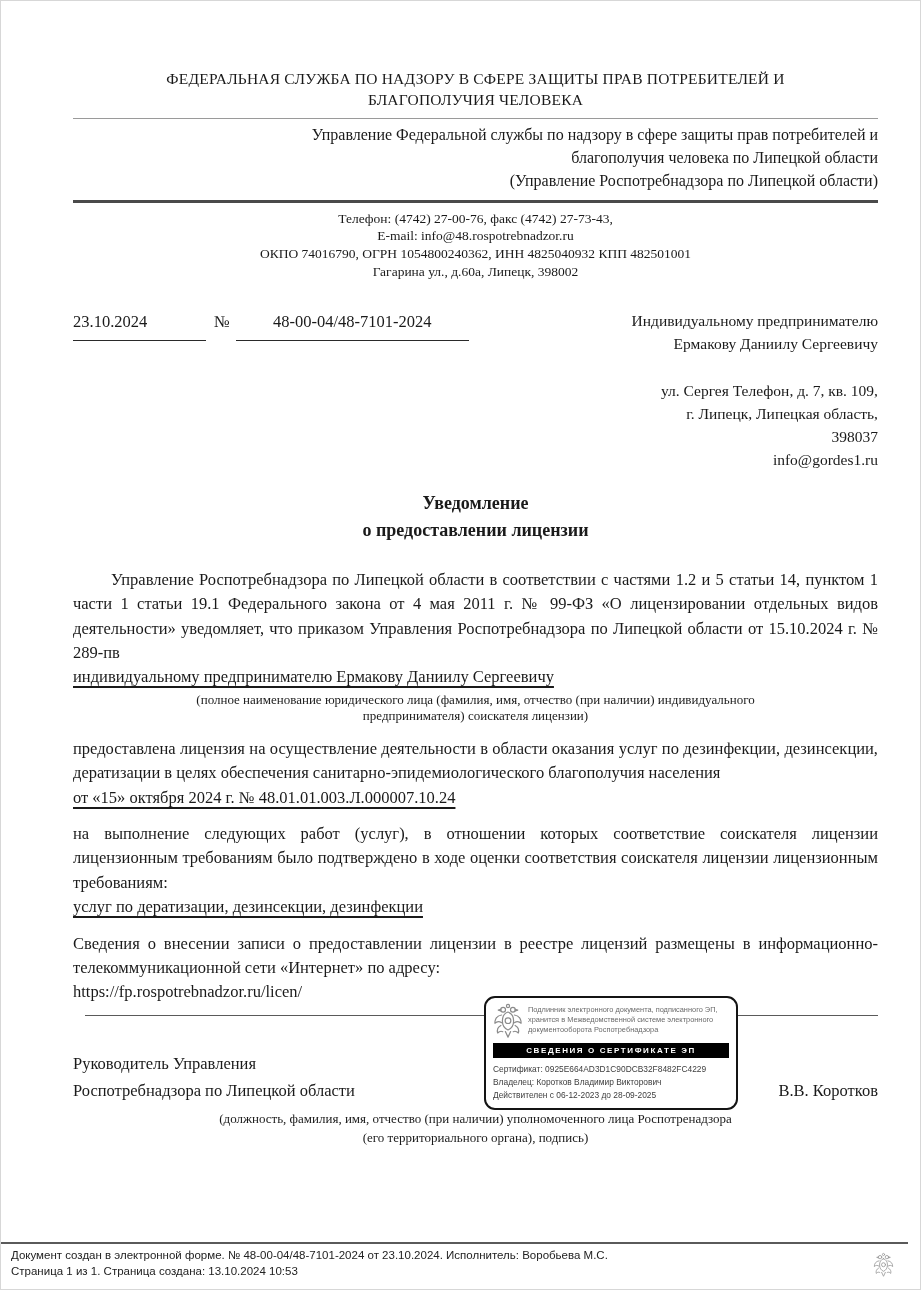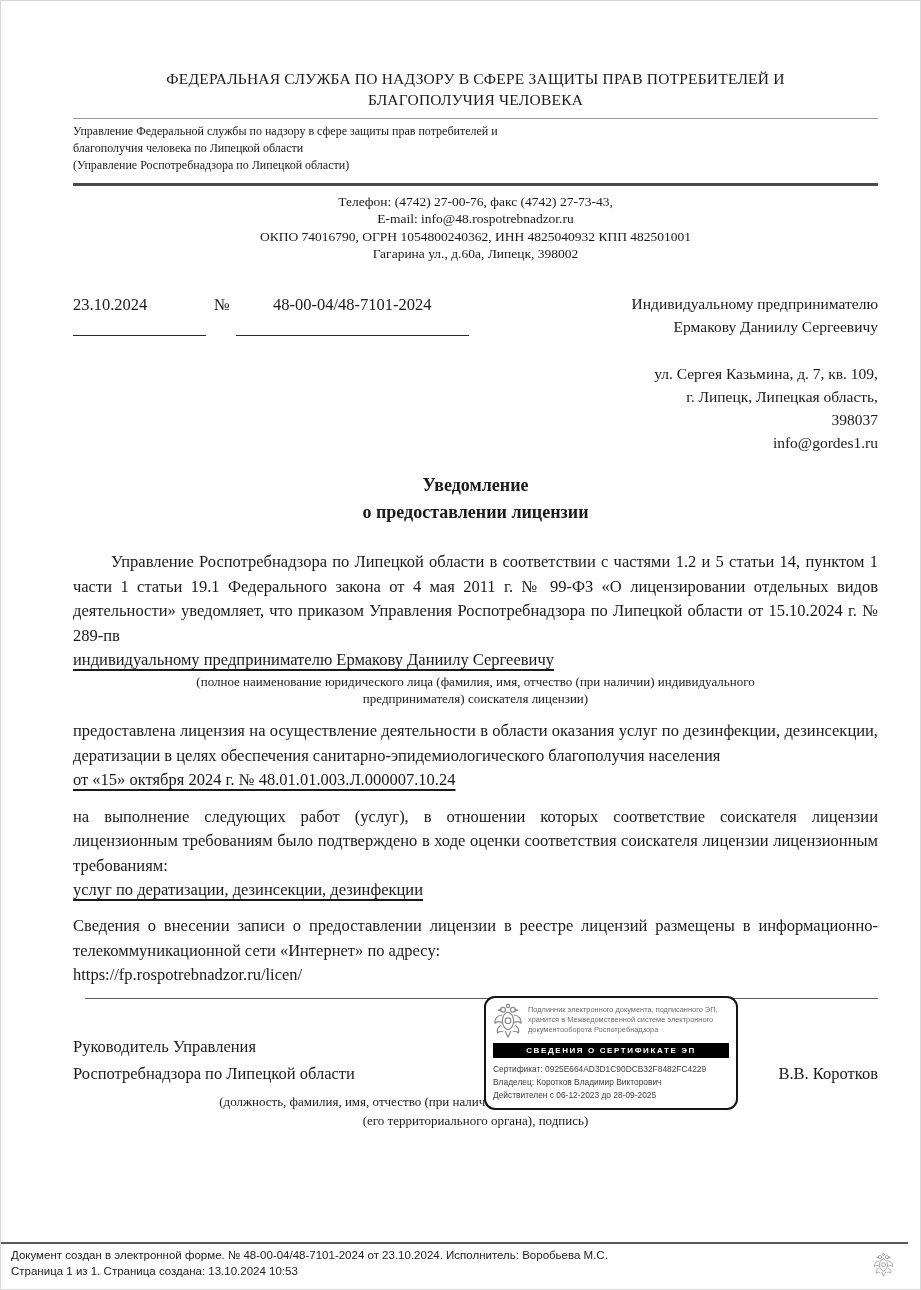--- a/index.html
+++ b/index.html
@@ -13,28 +13,28 @@
     border: 1px solid #d7d7d7;
     color: #1a1a1a;
     font-family: "Liberation Serif", "DejaVu Serif", serif;
     overflow: hidden;
   }
   .doc { padding: 68px 42px 0 72px; }
 
   
   .org-header { text-align: center; font-size: 15.5px; line-height: 1.35; letter-spacing: .2px; }
   .rule-thin  { border: 0; border-top: 1px solid #9a9a9a; margin: 7px 0 4px 0; }
-  .dept-header { text-align: left; font-size: 12px; line-height: 1.44; }
+  .dept-header { text-align: right; font-size: 16px; line-height: 1.44; }
   .rule-thick { border: 0; border-top: 3px solid #4a4a4a; margin: 8px 0 0 0; }
   .contacts { text-align: center; font-size: 13.5px; line-height: 1.3; margin-top: 7px; }
 
   
   .ref-row { display: flex; justify-content: space-between; margin-top: 30px; }
   .ref-left { font-size: 16.5px; padding-top: 2px; white-space: nowrap; }
-  .blank { display: inline-block; border-bottom: 1.5px solid #2a2a2a; padding-bottom: 20px; }
+  .blank { display: inline-block; border-bottom: 1.5px solid #2a2a2a; padding-bottom: 8px; }
   .blank.date { min-width: 133px; }
   .num-sign { display: inline-block; margin: 0 6px 0 8px; }
   .blank.number { min-width: 233px; text-align: center; }
   .addressee { text-align: right; font-size: 15.5px; line-height: 1.48; }
   .addressee .gap { height: 24px; }
 
   
   .doc-title { text-align: center; font-weight: bold; font-size: 18px; line-height: 1.5; margin-top: 18px; }
 
   
@@ -126,21 +126,21 @@
     </div>
 
     <div class="ref-row">
       <div class="ref-left">
         <span class="blank date">23.10.2024</span><span class="num-sign">№</span><span class="blank number">48-00-04/48-7101-2024</span>
       </div>
       <div class="addressee">
         <div>Индивидуальному предпринимателю</div>
         <div>Ермакову Даниилу Сергеевичу</div>
         <div class="gap"></div>
-        <div>ул. Сергея Казьмина, д. 7, кв. 109,</div>
+        <div>ул. Сергея Телефон, д. 7, кв. 109,</div>
         <div>г. Липецк, Липецкая область,</div>
         <div>398037</div>
         <div>info@gordes1.ru</div>
       </div>
     </div>
 
     <div class="doc-title">
       <div>Уведомление</div>
       <div>о предоставлении лицензии</div>
     </div>

